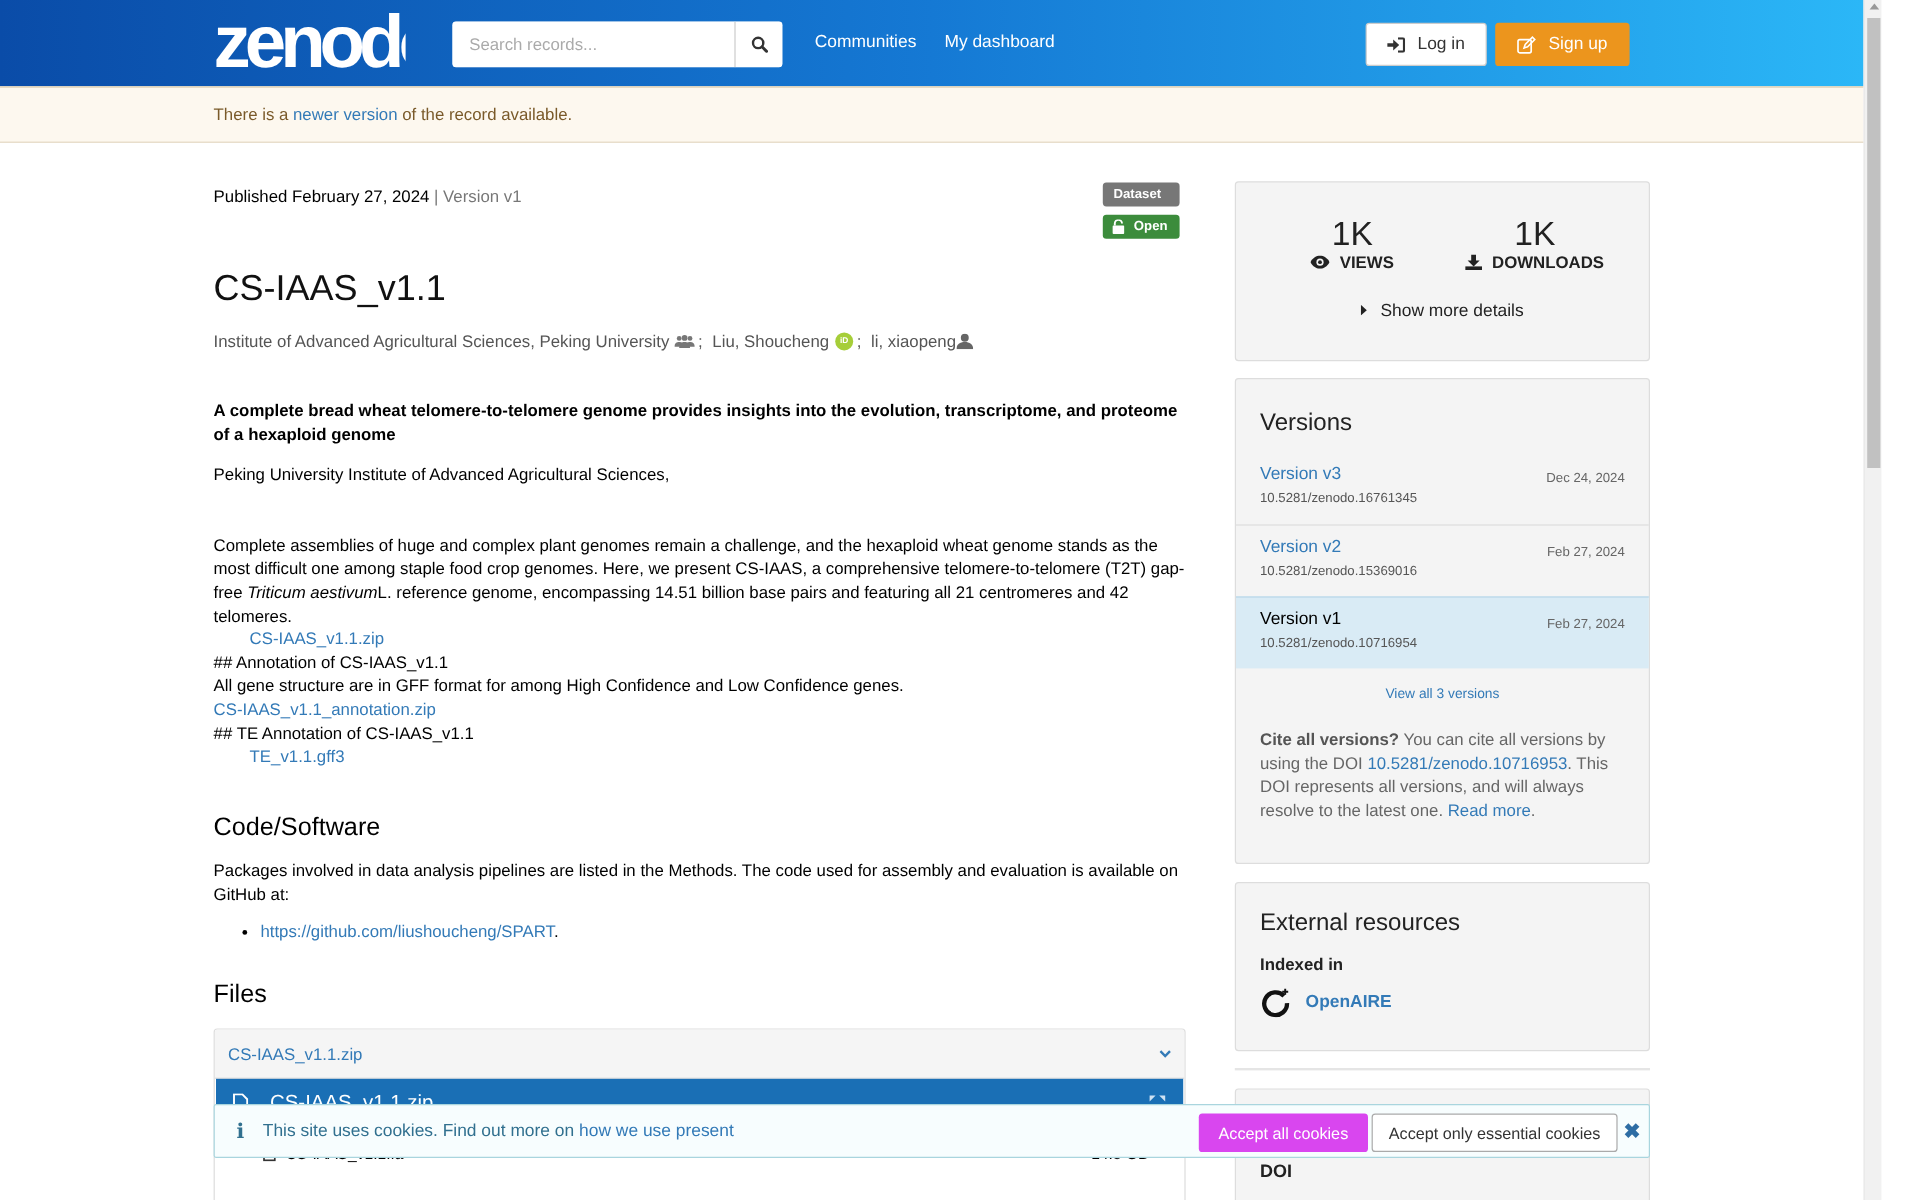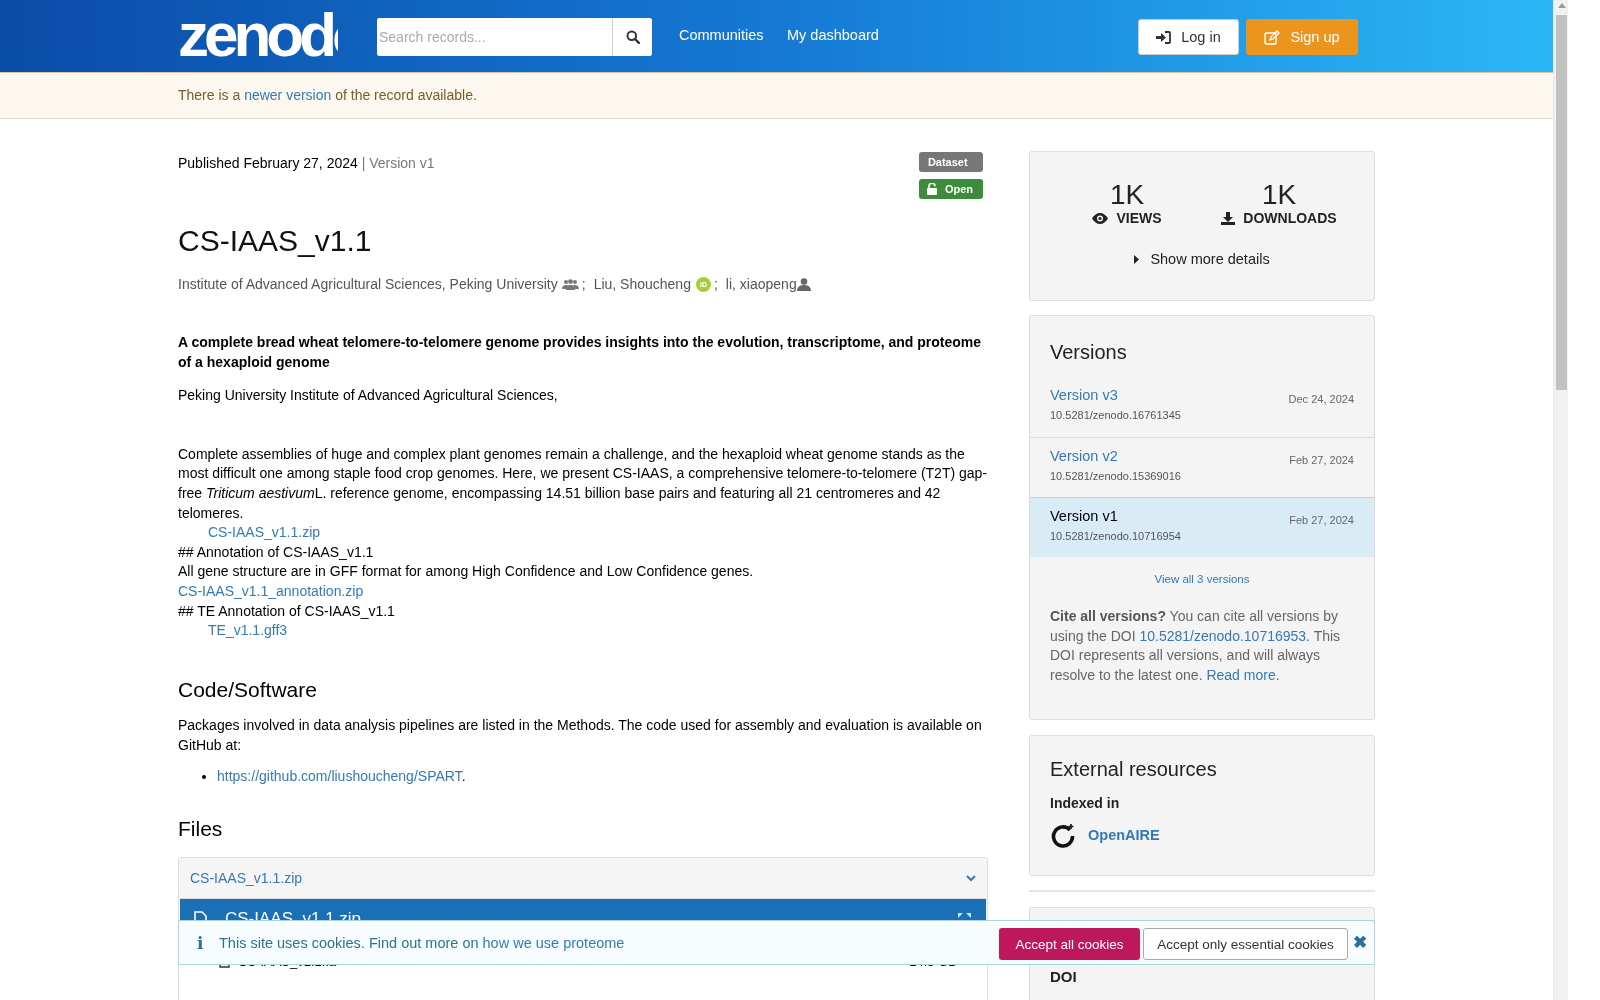--- a/index.html
+++ b/index.html
@@ -15,21 +15,21 @@
   .navbar {
     position: absolute; left: 0; top: 0; width: 1553px; height: 72px;
     background: linear-gradient(to right, #0a4ca8 0%, #1579d4 50%, #2bb7f7 100%);
   }
   .logo { position: absolute; left: 178px; top: 6px; width: 160px; height: 56px; }
   .search {
     position: absolute; left: 377px; top: 18px; width: 275px; height: 38px;
     display: flex; background: #fff; border-radius: 3px; overflow: hidden;
   }
   .search input {
-    flex: 1; border: none; outline: none; padding: 0 2px; font-size: 14px;
+    flex: 1; border: none; outline: none; padding: 0 14px; font-size: 14px;
     font-family: "Liberation Sans", sans-serif; color: #555;
   }
   .search input::placeholder { color: #aaa; }
   .search .search-btn {
     width: 40px; border-left: 1px solid #ccc; display: flex; align-items: center;
     justify-content: center; background: #fff; cursor: pointer;
   }
   .nav-link {
     position: absolute; top: 27px; color: #fff; font-size: 14.5px;
   }
@@ -143,21 +143,21 @@
   
   .cookie {
     position: absolute; left: 178px; top: 920px; width: 1197px; height: 45px;
     background: #f7fdfe; border: 1px solid #a9d5de; border-radius: 2px;
     display: flex; align-items: center; padding-left: 18px;
   }
   .cookie .info-i { font-family: "DejaVu Serif", serif; font-weight: bold; color: #31708f; font-size: 17px; width: 20px; }
   .cookie .msg { font-size: 14.5px; color: #31708f; margin-left: 2px; }
   .cookie .msg a { color: #337ab7; }
   .btn-accept {
-    position: absolute; left: 820px; top: 7px; width: 141px; height: 32px; background: #be185d;
+    position: absolute; left: 820px; top: 7px; width: 141px; height: 32px; background: #d946ef;
     color: #fff; border-radius: 3px; font-size: 13.5px; display: flex; align-items: center; justify-content: center;
   }
   .btn-essential {
     position: absolute; left: 964px; top: 7px; width: 205px; height: 32px; background: #fff;
     border: 1px solid #aaa; border-radius: 3px; color: #333; font-size: 13.5px;
     display: flex; align-items: center; justify-content: center;
   }
   .cookie-close { position: absolute; left: 1174px; top: 11px; color: #2e6da4; font-size: 17px; font-weight: bold; }
 </style>
 </head>
@@ -360,17 +360,17 @@
 </div>
 
 <div class="scrollbar">
   <div class="scroll-up"></div>
   <div class="scroll-thumb"></div>
 </div>
 <div class="page-right"></div>
 
 <div class="cookie">
   <span class="info-i">i</span>
-  <span class="msg"><span>This site uses cookies. Find out more on </span><a>how we use proteome</a></span>
+  <span class="msg"><span>This site uses cookies. Find out more on </span><a>how we use present</a></span>
   <div class="btn-accept">Accept all cookies</div>
   <div class="btn-essential">Accept only essential cookies</div>
   <div class="cookie-close">✖</div>
 </div>
 
 </body></html>

